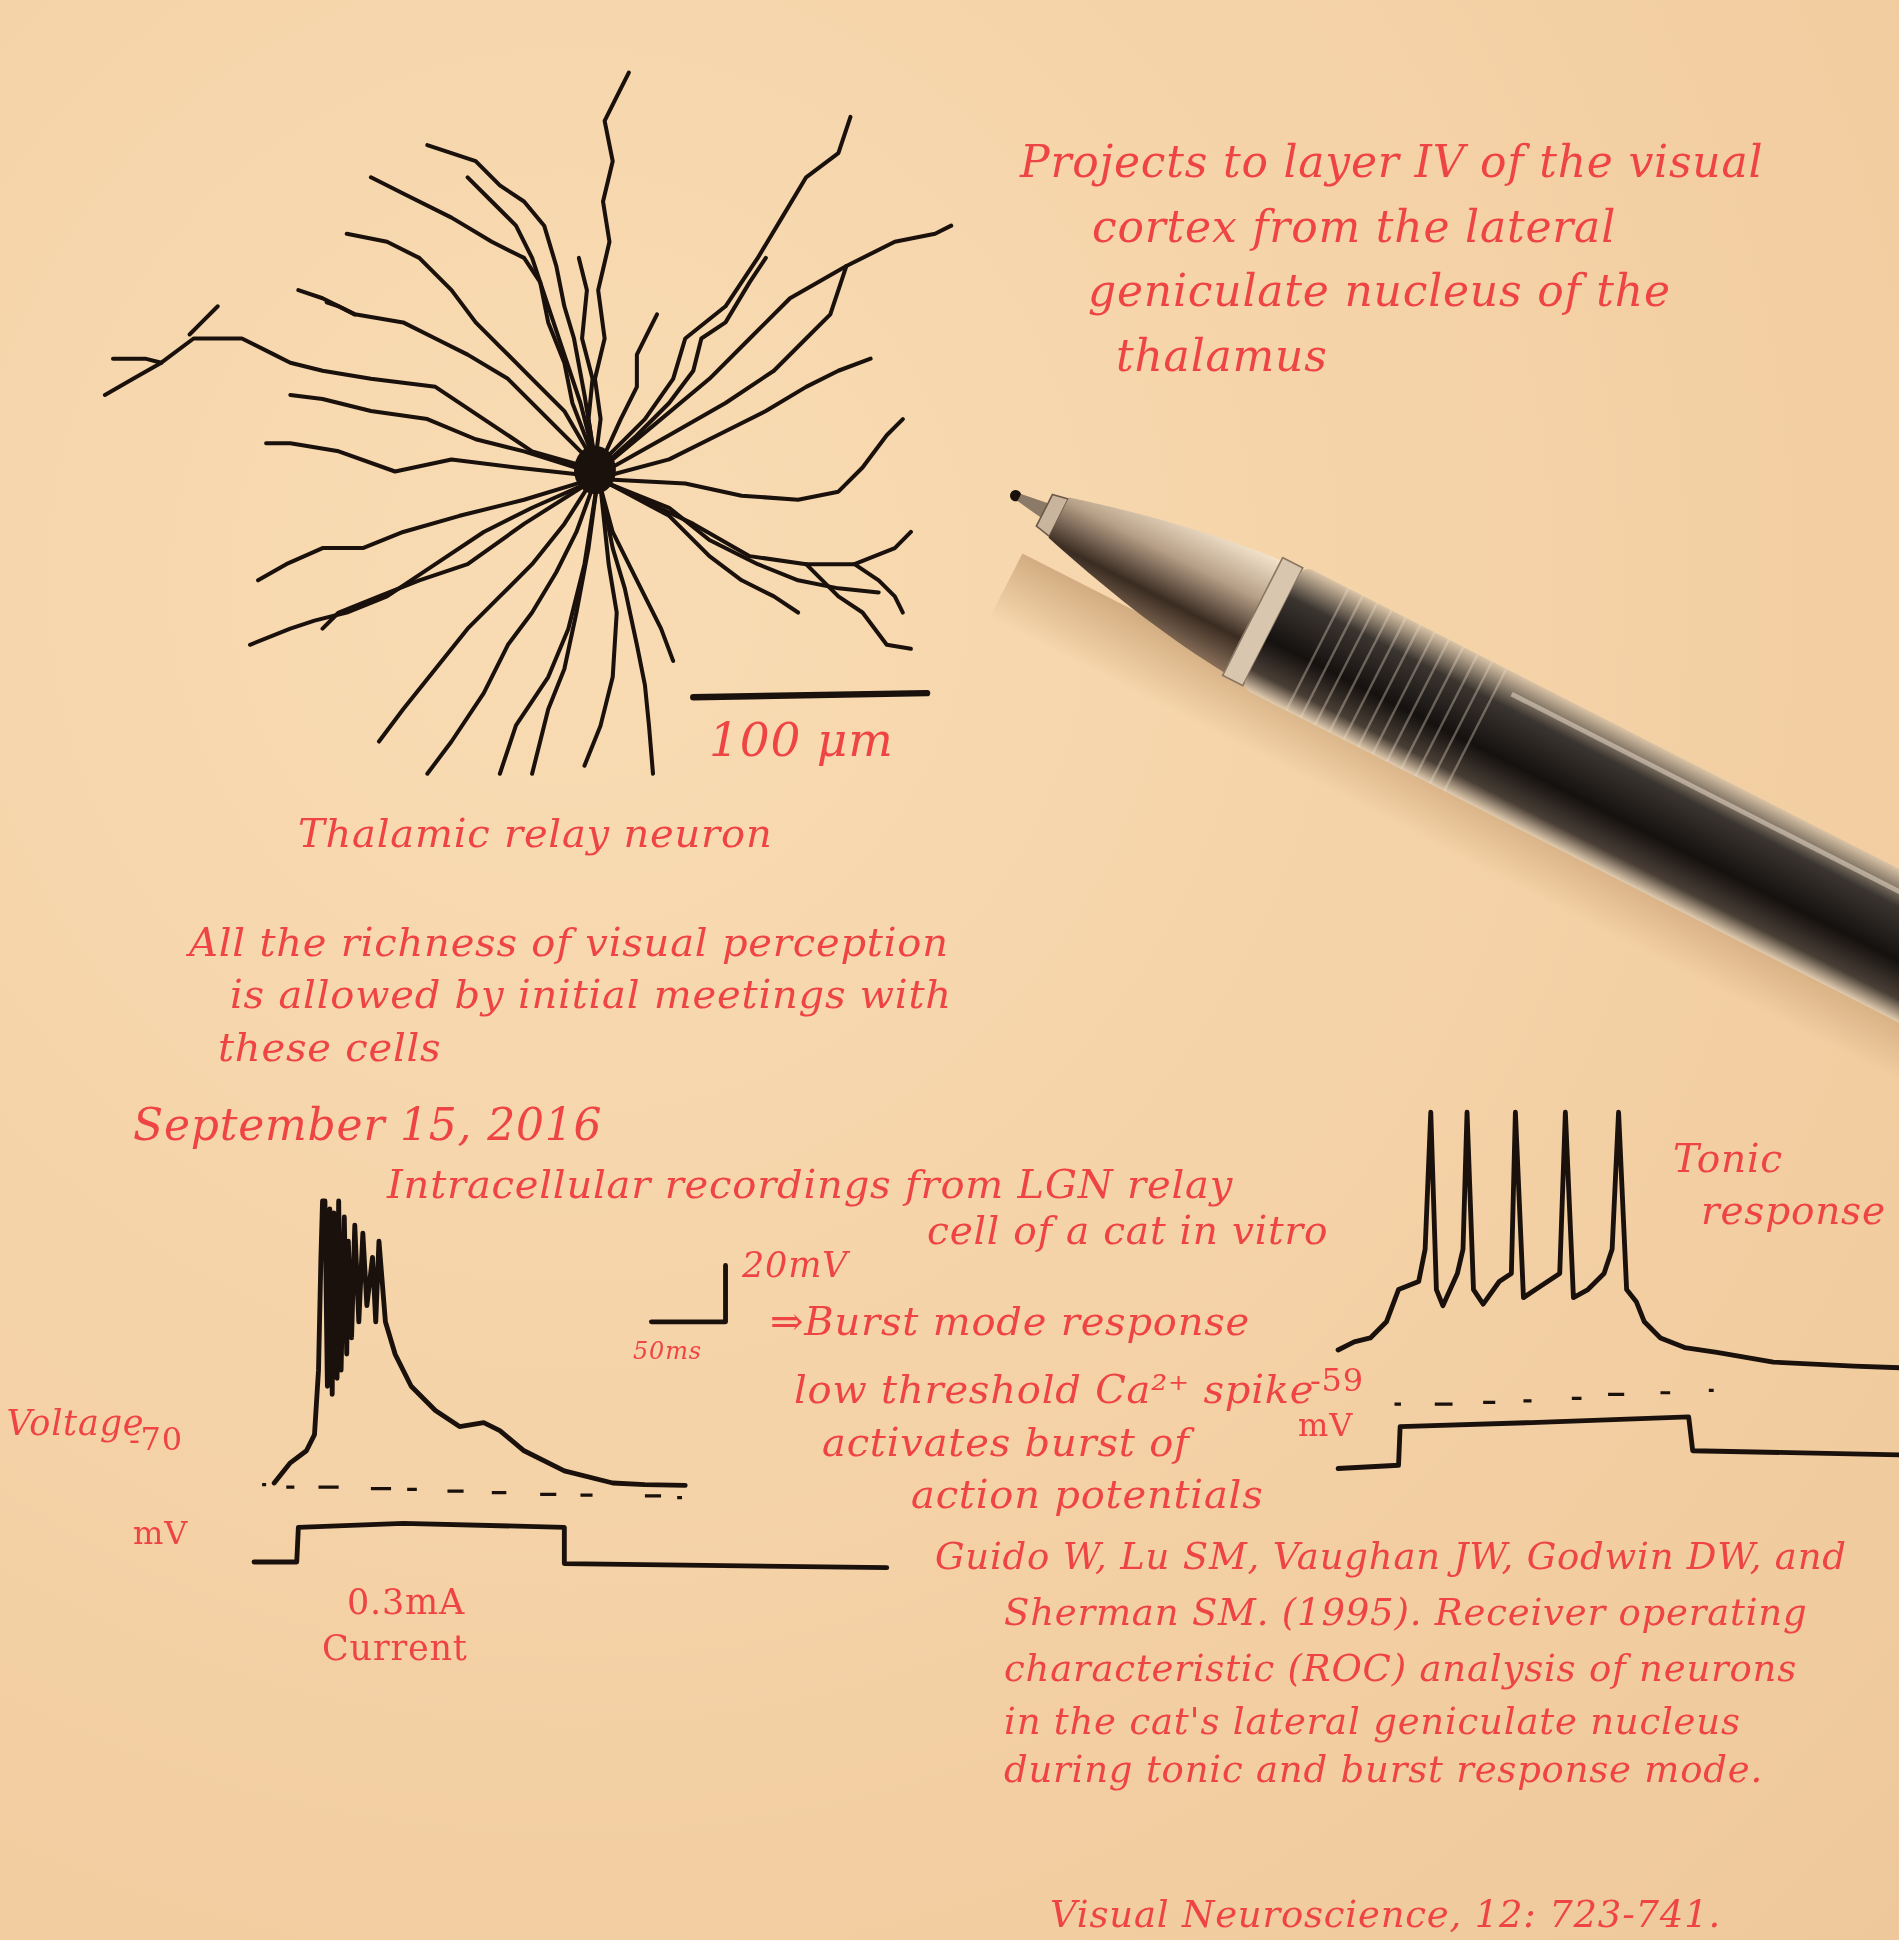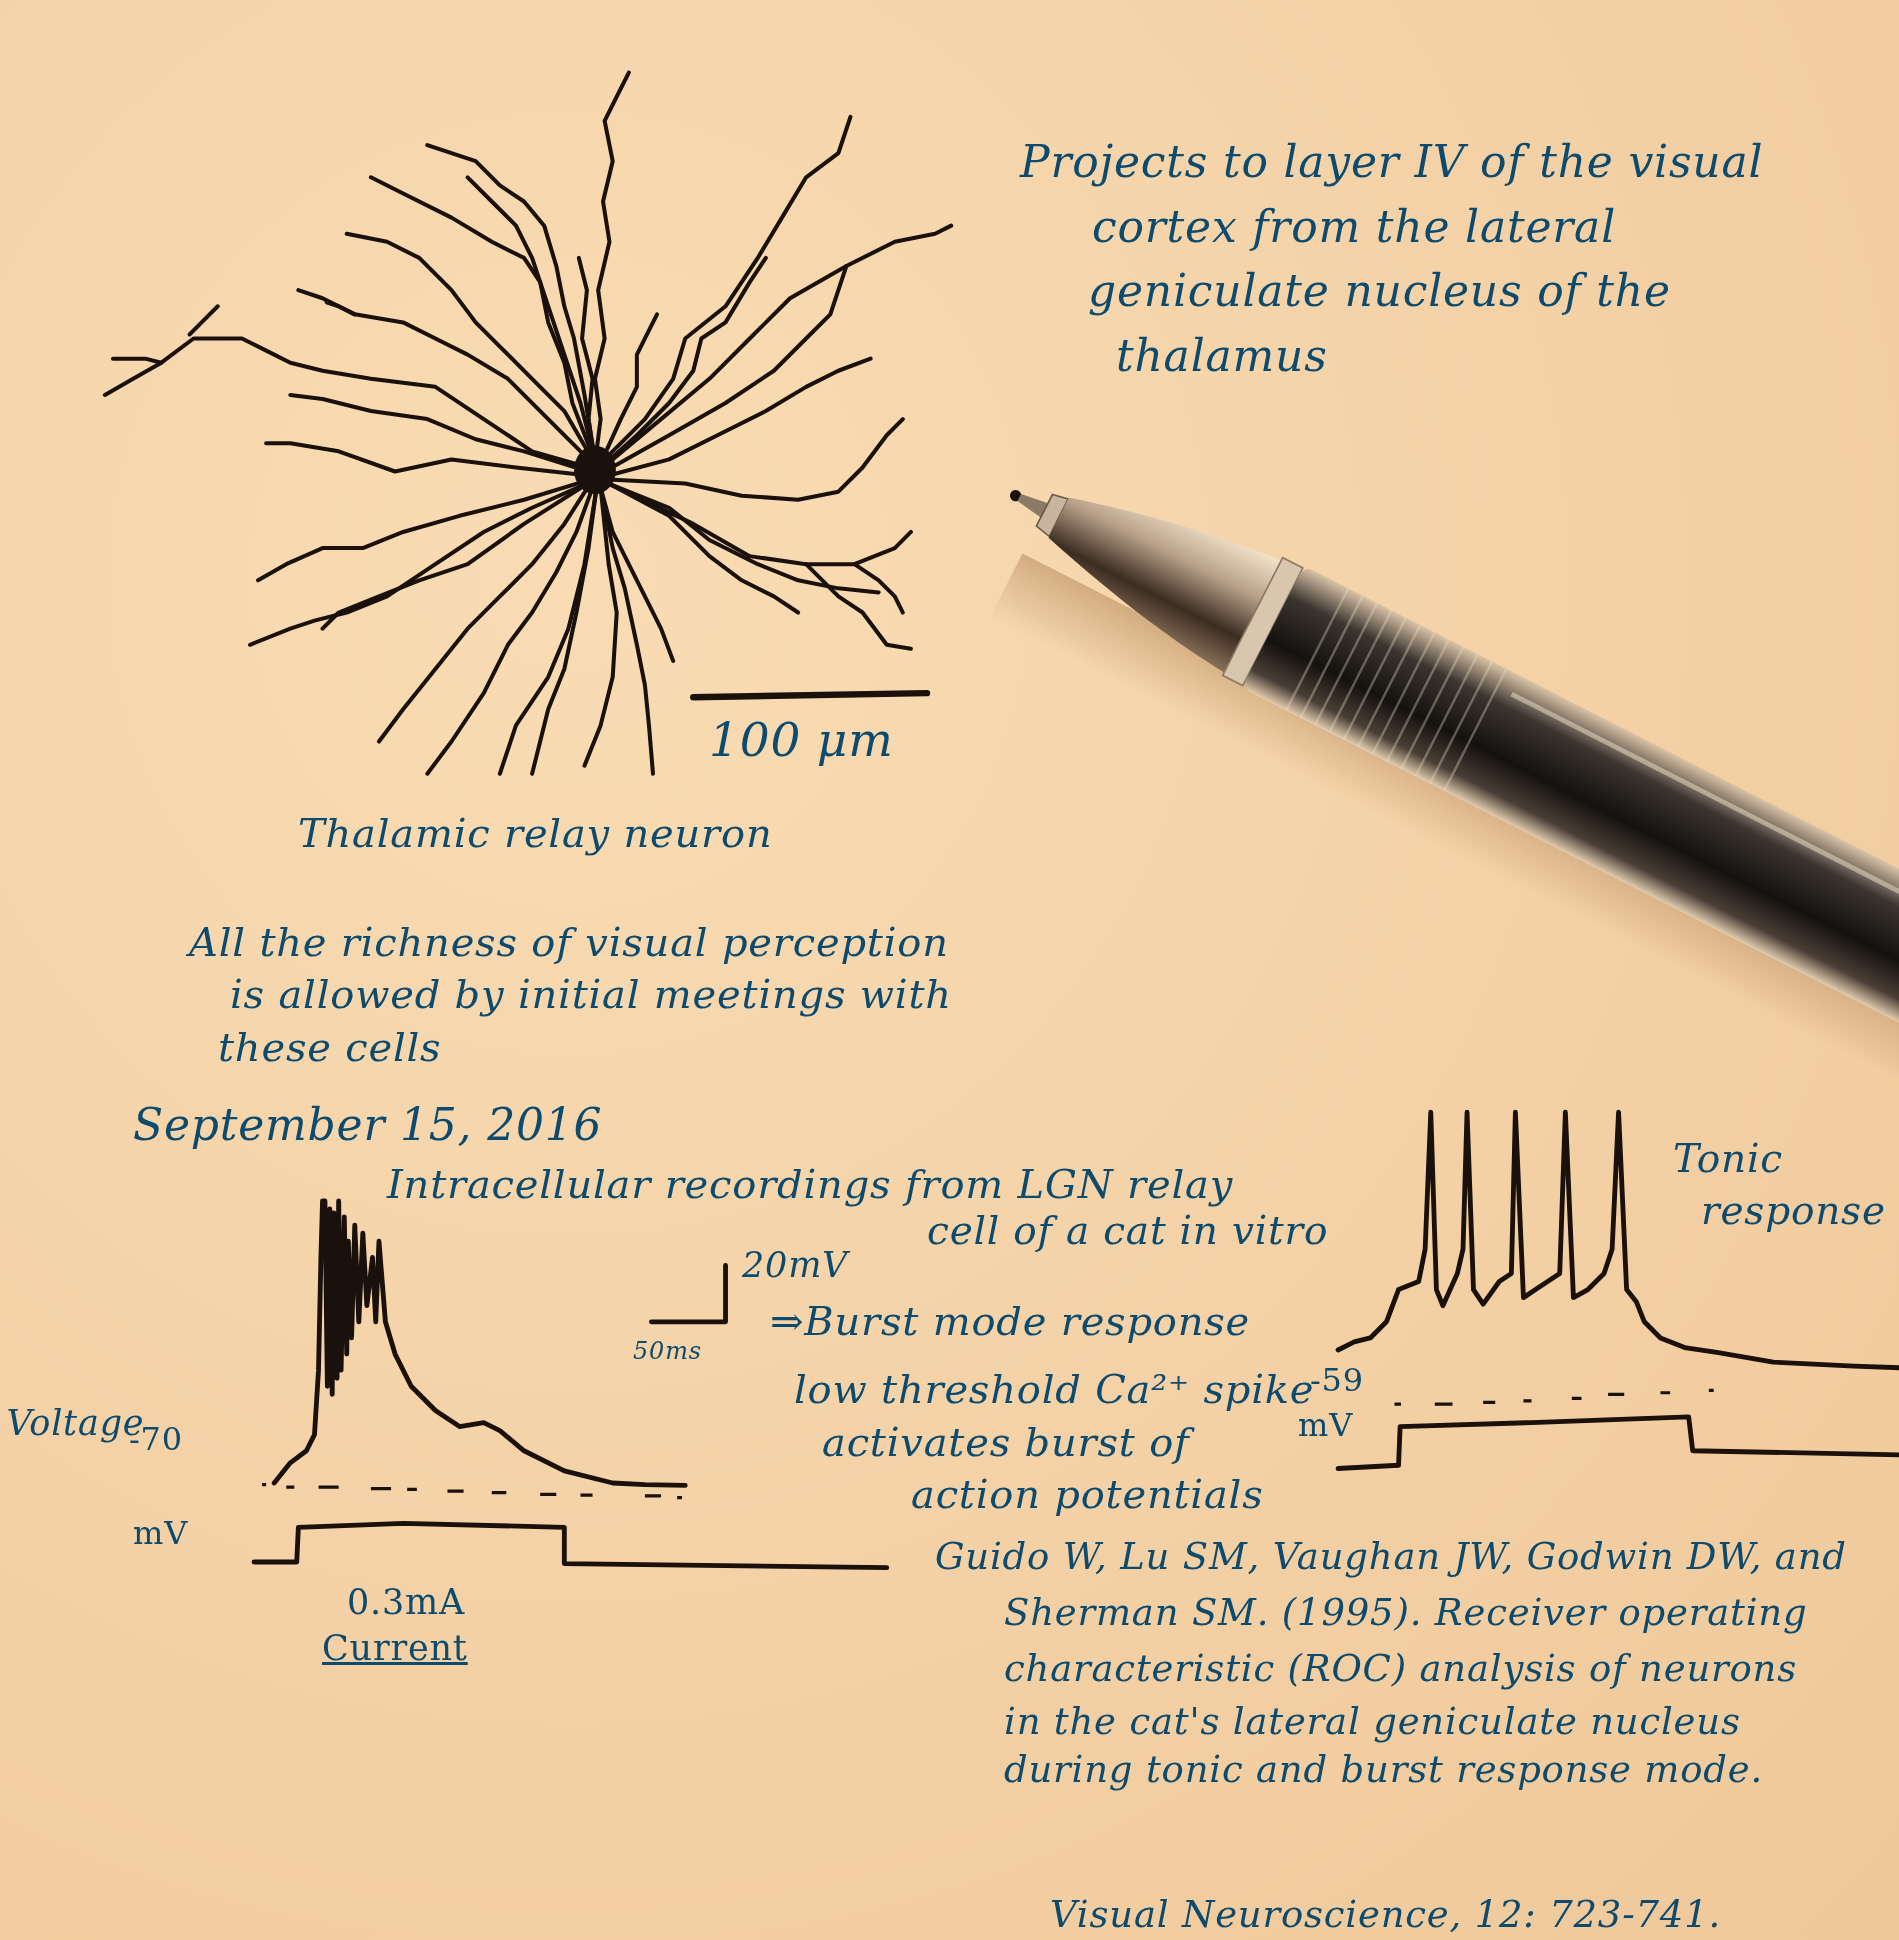--- a/index.html
+++ b/index.html
@@ -7,21 +7,21 @@
     width: 1900px; height: 1940px; overflow: hidden;
     background: radial-gradient(ellipse at 30% 30%, #f9dcb4 0%, #f5d3a8 45%, #eec89a 100%);
     position: relative;
     font-family: "DejaVu Sans", sans-serif;
     color: #1a1210;
   }
   .hand {
     position: absolute;
     font-family: "DejaVu Serif", serif;
     font-style: italic;
-    color: #0c4a6e;
+    color: #ef4444;
     white-space: pre;
     letter-spacing: 0.8px;
     line-height: 1.15;
   }
   svg.layer { position: absolute; left: 0; top: 0; }
   .ink { stroke: #1a110c; fill: none; stroke-linecap: round; stroke-linejoin: round; }
 </style>
 </head>
 <body>
 
@@ -165,21 +165,21 @@
   </g>
   <path class="ink" stroke-width="6" d="M1660 1822 L1735 1818 L1737 1770 L1900 1765 L2095 1758 L2100 1800 L2357 1805"></path>
 </svg>
 
 <div class="hand" style="left:6.4px; top:1403px; font-size:35px;">Voltage</div>
 <div class="hand" style="left:129px; top:1421px; font-size:32px; font-style:normal;text-align:center;">-70</div>
 <div class="hand" style="left:133px; top:1515px; font-size:32px; font-style:normal;">mV</div>
 <div class="hand" style="left:742px; top:1245px; font-size:35px;">20mV</div>
 <div class="hand" style="left:633px; top:1338px; font-size:24px;">50ms</div>
 <div class="hand" style="left:347px; top:1582px; font-size:35px; font-style:normal;">0.3mA</div>
-<div class="hand" style="left:322px; top:1628px; font-size:35px; font-style:normal;text-decoration:underline;">Current</div>
+<div class="hand" style="left:322px; top:1628px; font-size:35px; font-style:normal;">Current</div>
 
 <div>
   <div class="hand" style="left:794px; top:1366px; font-size:40px;">low threshold Ca²⁺ spike</div>
   <div class="hand" style="left:822px; top:1419px; font-size:40px;">activates burst of</div>
   <div class="hand" style="left:911px; top:1471px; font-size:40px;">action potentials</div>
 </div>
 
 <div class="hand" style="left:1673px; top:1137px; font-size:39px;">Tonic</div>
 <div class="hand" style="left:1701px; top:1189px; font-size:39px;">response</div>
 <div class="hand" style="left:1310px; top:1362px; font-size:32px; font-style:normal;">-59</div>

